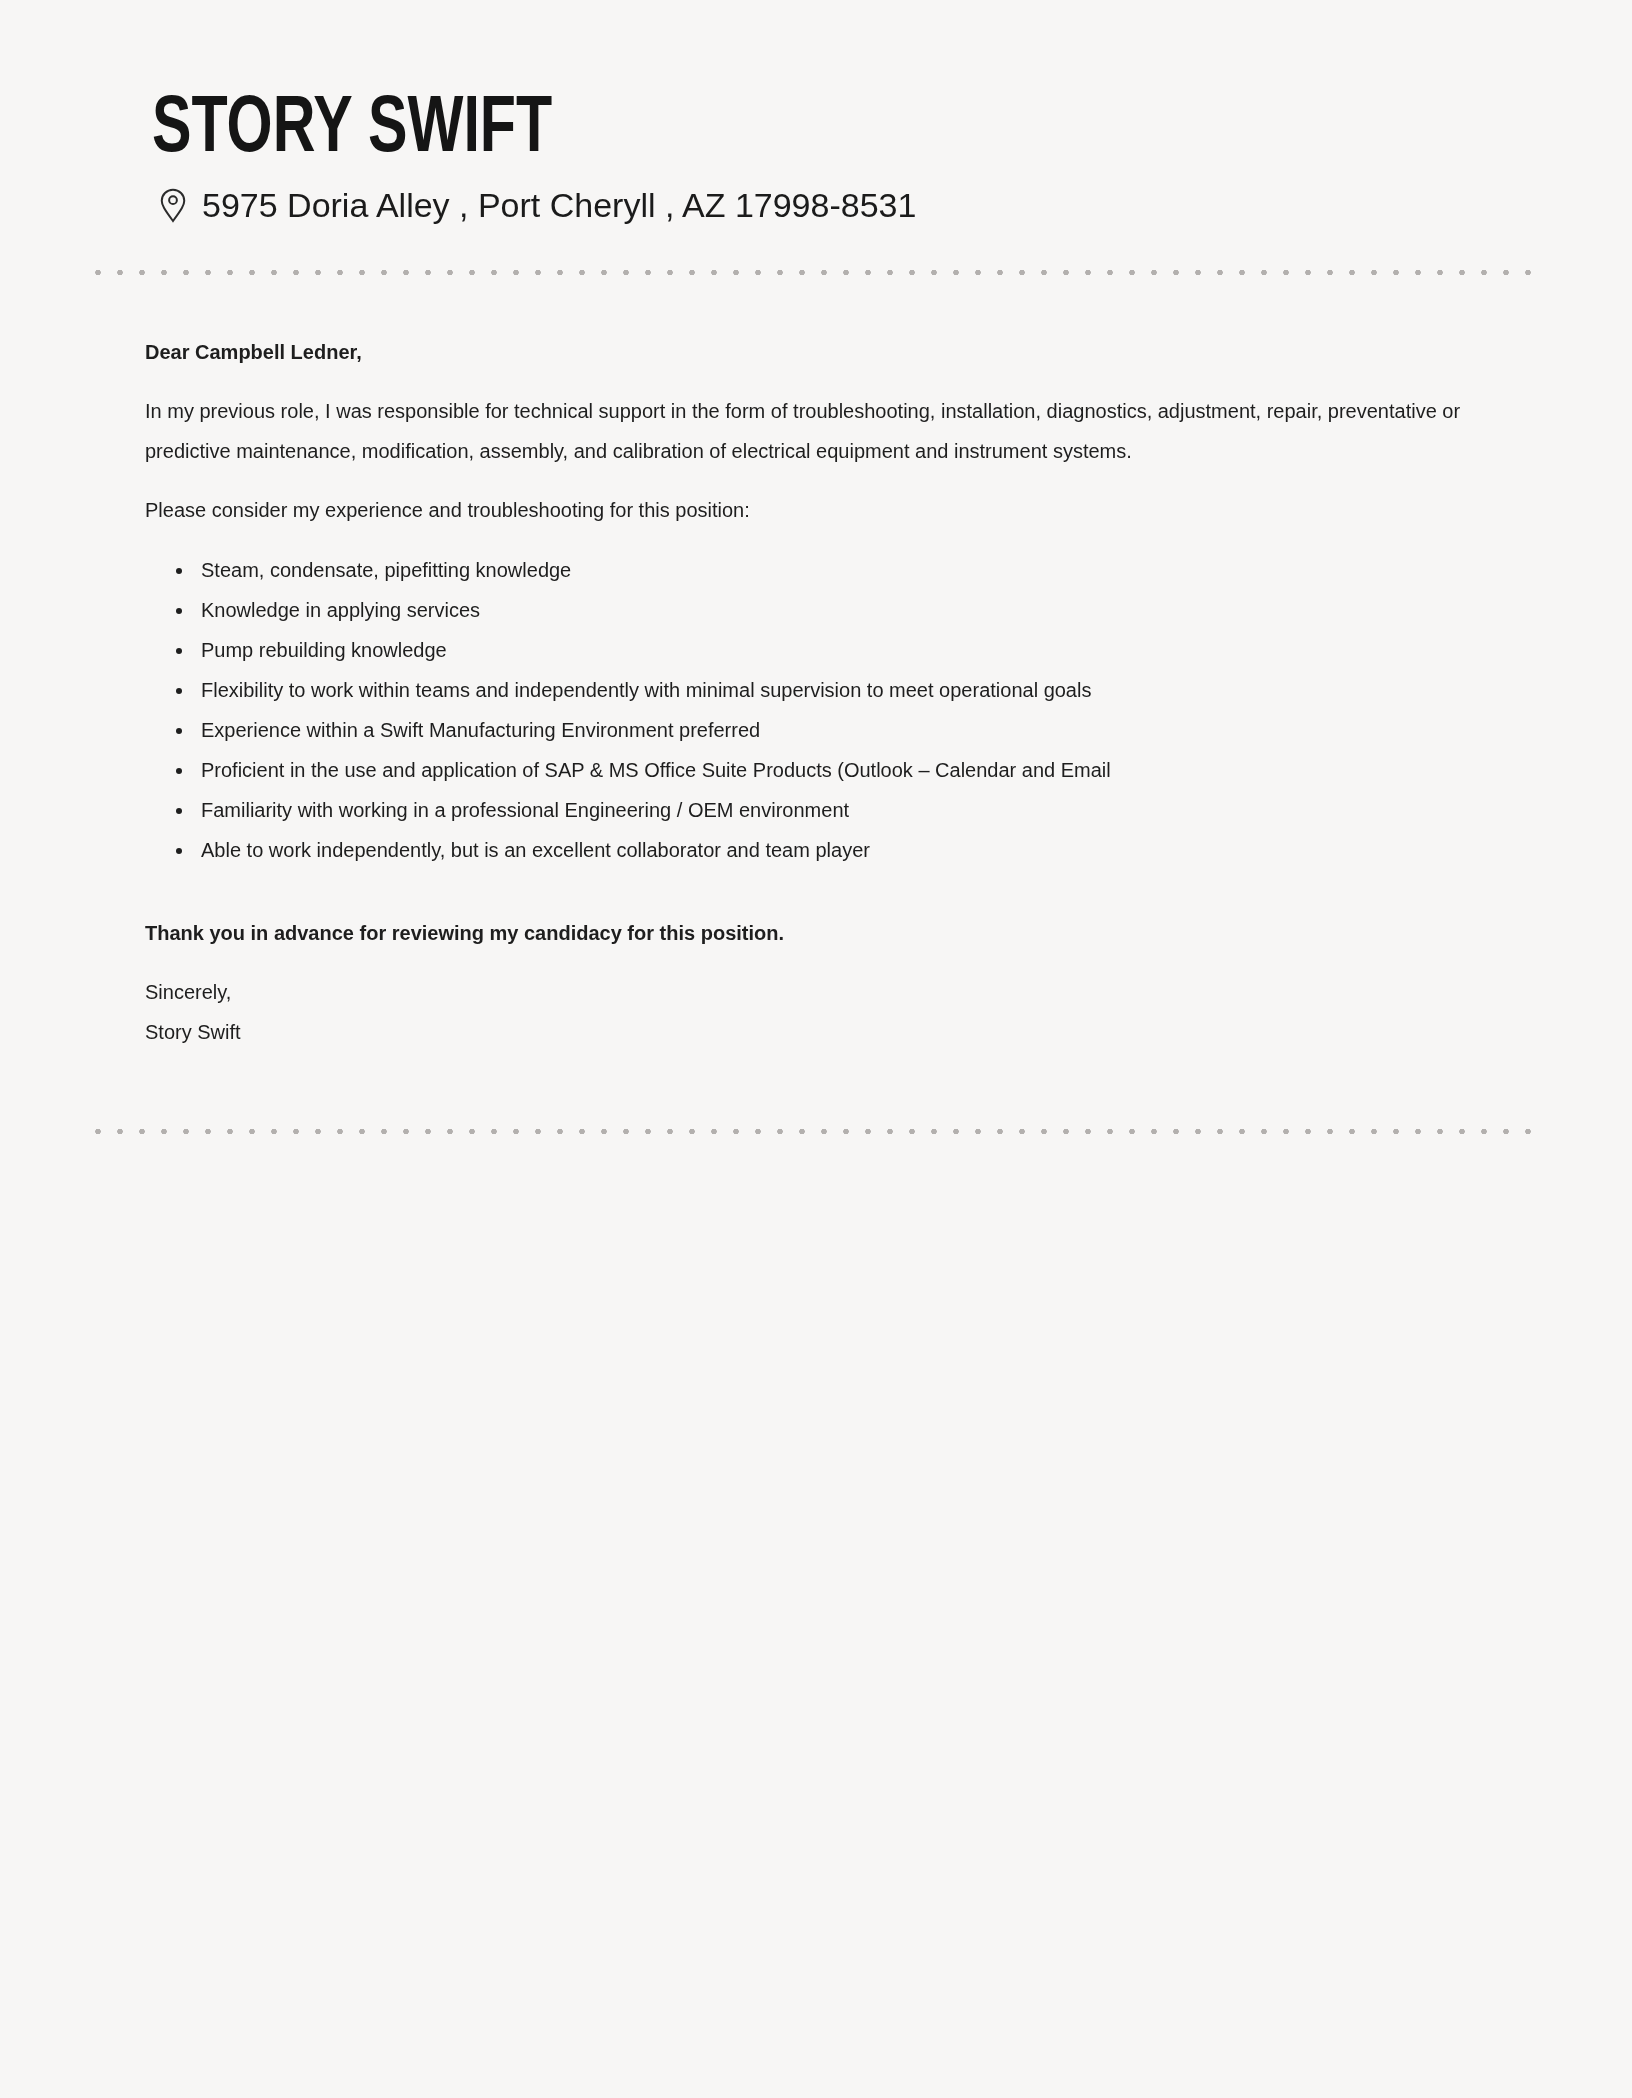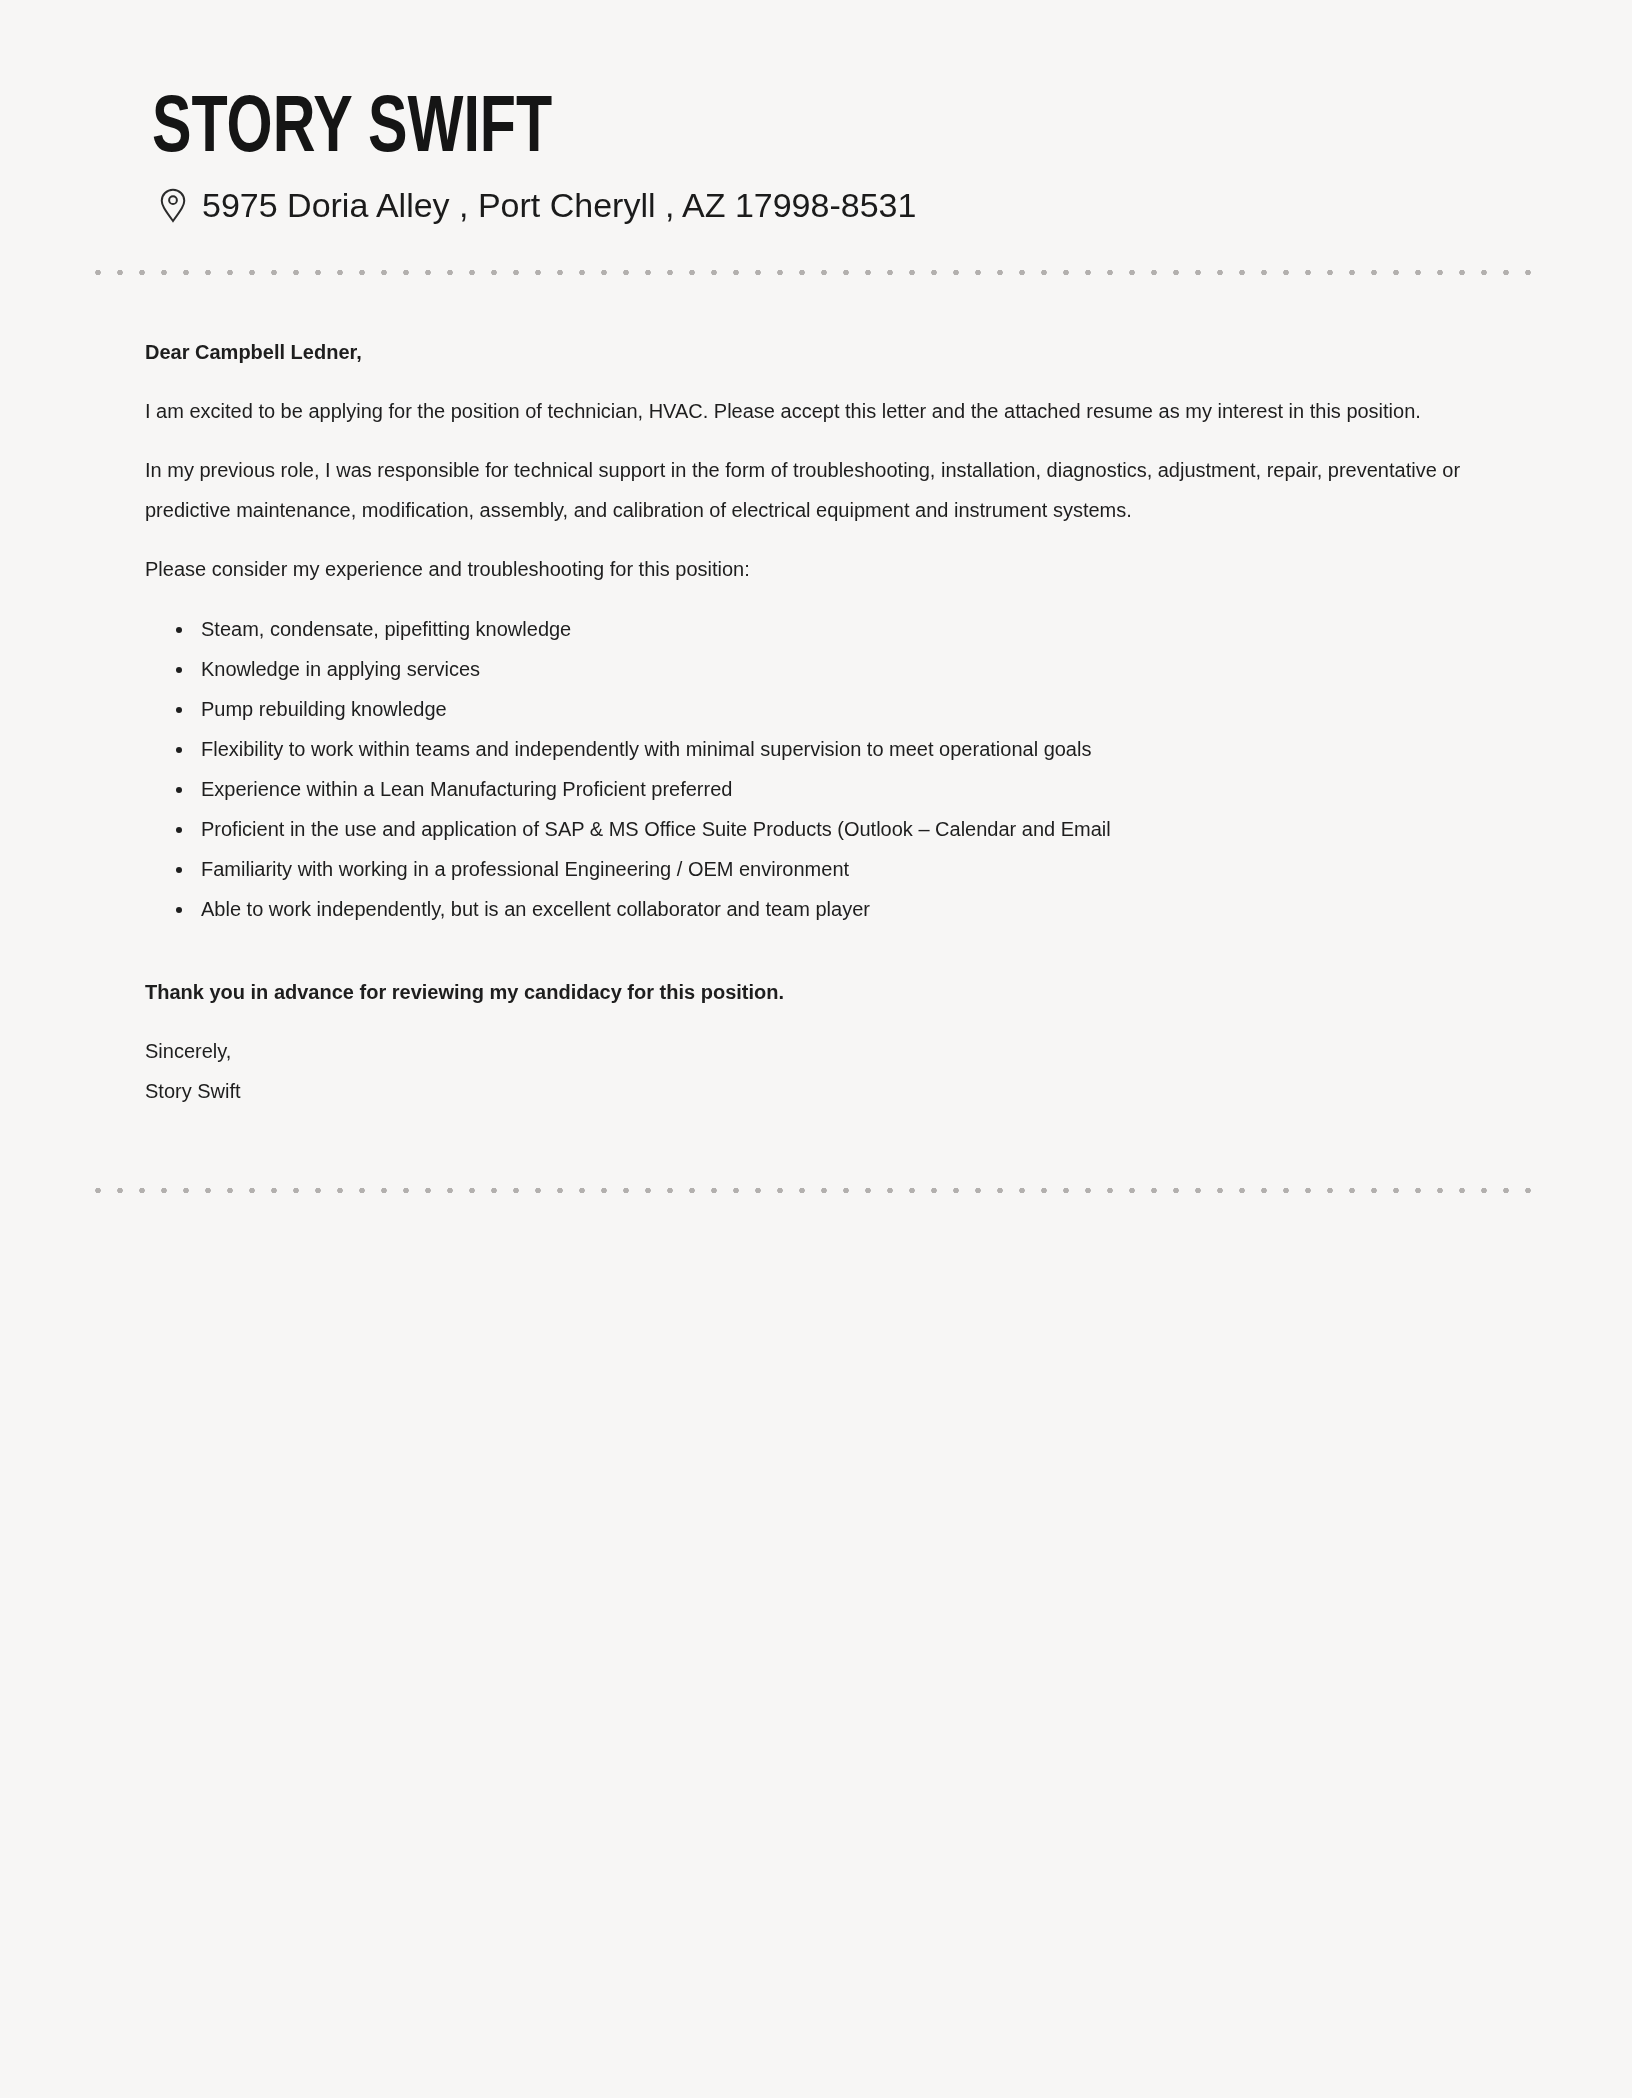--- a/index.html
+++ b/index.html
@@ -96,32 +96,31 @@
       </svg>
       <span class="address-text">5975 Doria Alley , Port Cheryll , AZ 17998-8531</span>
     </div>
   </header>
 
   <div class="divider divider-top"></div>
 
   <main class="letter-body">
     <p class="greeting">Dear Campbell Ledner,</p>
 
-    <p>I am excited to be applying for the position of technician, HVAC. Please accept this letter and the attached resume as my interest in this position.</p>
 
     <p>In my previous role, I was responsible for technical support in the form of troubleshooting, installation, diagnostics, adjustment, repair, preventative or predictive maintenance, modification, assembly, and calibration of electrical equipment and instrument systems.</p>
 
     <p>Please consider my experience and troubleshooting for this position:</p>
 
     <ul class="qualifications">
       <li>Steam, condensate, pipefitting knowledge</li>
       <li>Knowledge in applying services</li>
       <li>Pump rebuilding knowledge</li>
       <li>Flexibility to work within teams and independently with minimal supervision to meet operational goals</li>
-      <li>Experience within a Lean Manufacturing Proficient preferred</li>
+      <li>Experience within a Swift Manufacturing Environment preferred</li>
       <li>Proficient in the use and application of SAP &amp; MS Office Suite Products (Outlook – Calendar and Email</li>
       <li>Familiarity with working in a professional Engineering / OEM environment</li>
       <li>Able to work independently, but is an excellent collaborator and team player</li>
     </ul>
 
     <p class="closing-emphasis">Thank you in advance for reviewing my candidacy for this position.</p>
 
     <p class="signoff">
       <span>Sincerely,</span><br>
       <span>Story Swift</span>

